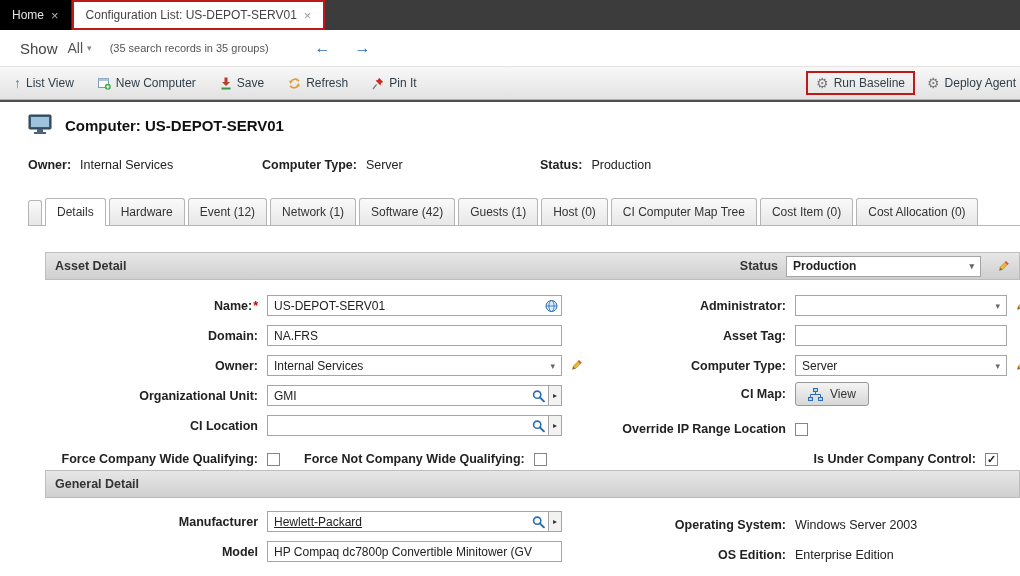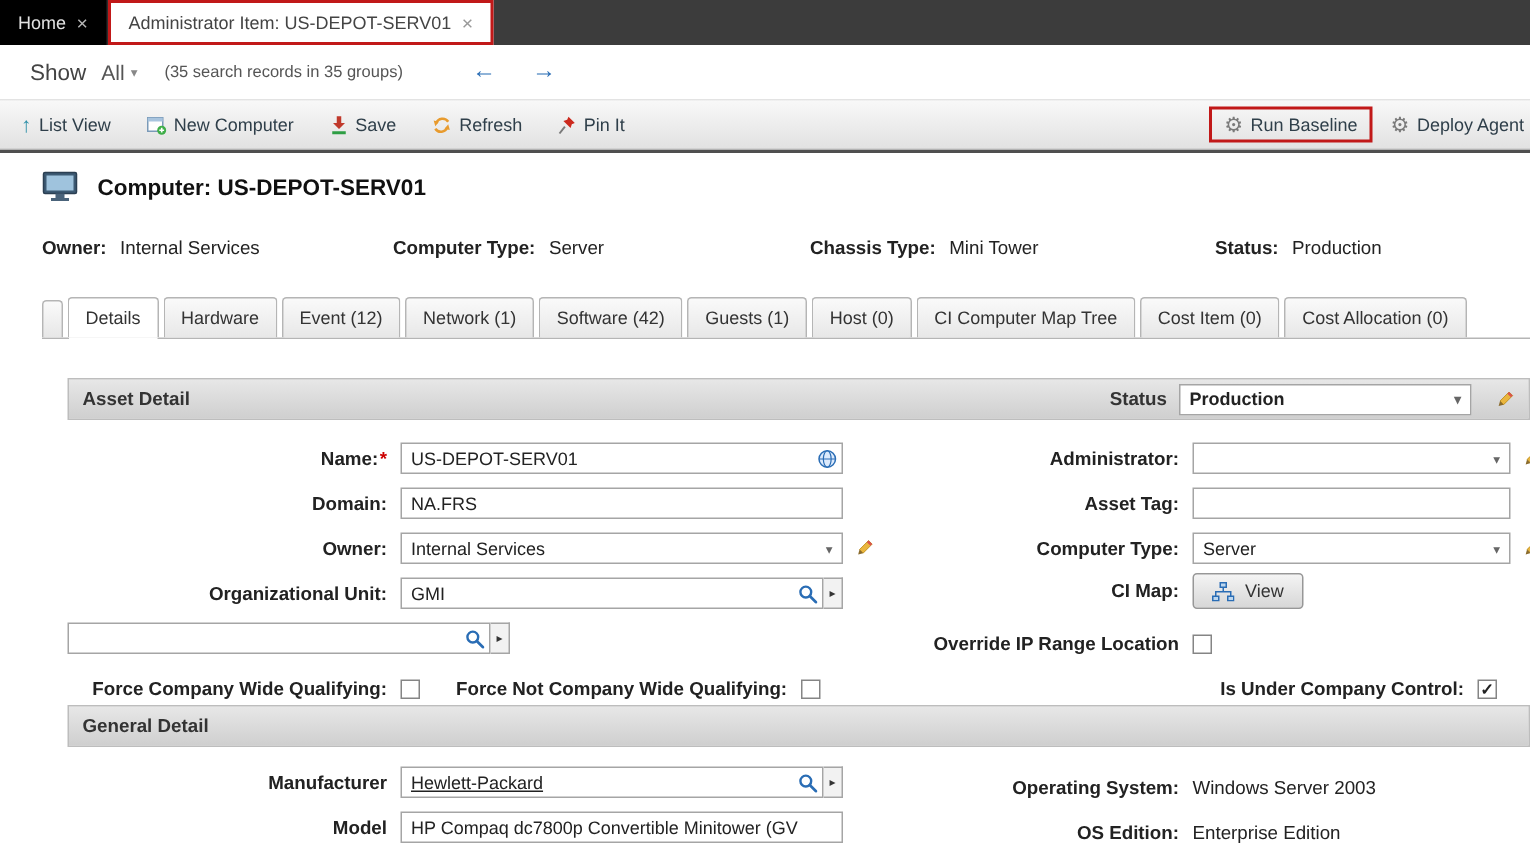--- a/index.html
+++ b/index.html
@@ -78,21 +78,21 @@
 </style>
 </head>
 <body>
 
 <div class="tabbar">
   <div class="wtab home">
     <span>Home</span>
     <span class="close">×</span>
   </div>
   <div class="wtab active">
-    <span>Administrator Item: US-DEPOT-SERV01</span>
+    <span>Configuration List: US-DEPOT-SERV01</span>
     <span class="close">×</span>
   </div>
 </div>
 
 <div class="showbar">
   <span class="show-word">Show</span>
   <span class="show-filter">
     <span>All</span>
     <span class="caret">▾</span>
   </span>
@@ -174,24 +174,20 @@
   </div>
 
   <div class="summary">
     <div class="pair p1">
       <span class="lbl">Owner:</span>
       <span class="val">Internal Services</span>
     </div>
     <div class="pair p2">
       <span class="lbl">Computer Type:</span>
       <span class="val">Server</span>
-    </div>
-    <div class="pair p3">
-      <span class="lbl">Chassis Type:</span>
-      <span class="val">Mini Tower</span>
     </div>
     <div class="pair">
       <span class="lbl">Status:</span>
       <span class="val">Production</span>
     </div>
   </div>
 
   <div class="tabstrip-wrap">
     <div class="tabstrip">
       <div class="dtab stub"></div>
@@ -349,20 +345,21 @@
                   </svg>
               </span>
               <span>View</span>
             </span>
           </span>
         </div>
       </div>
 
       <div class="frow">
         <div class="lcol">
+          <span class="llabel">CI Location</span>
           <span class="lctrl lookup">
             <span style="position:relative; flex:1; display:flex;">
               <input class="tinput" value="" style="">
               <span class="icon-in" style="right:4px">
                 <svg width="13" height="13" viewBox="0 0 13 13">
                     <circle cx="5.2" cy="5.2" r="3.6" fill="none" stroke="#2a6db5" stroke-width="1.6"></circle>
                     <line x1="8" y1="8" x2="12" y2="12" stroke="#2a6db5" stroke-width="1.8" stroke-linecap="round"></line>
                   </svg>
               </span>
             </span>

